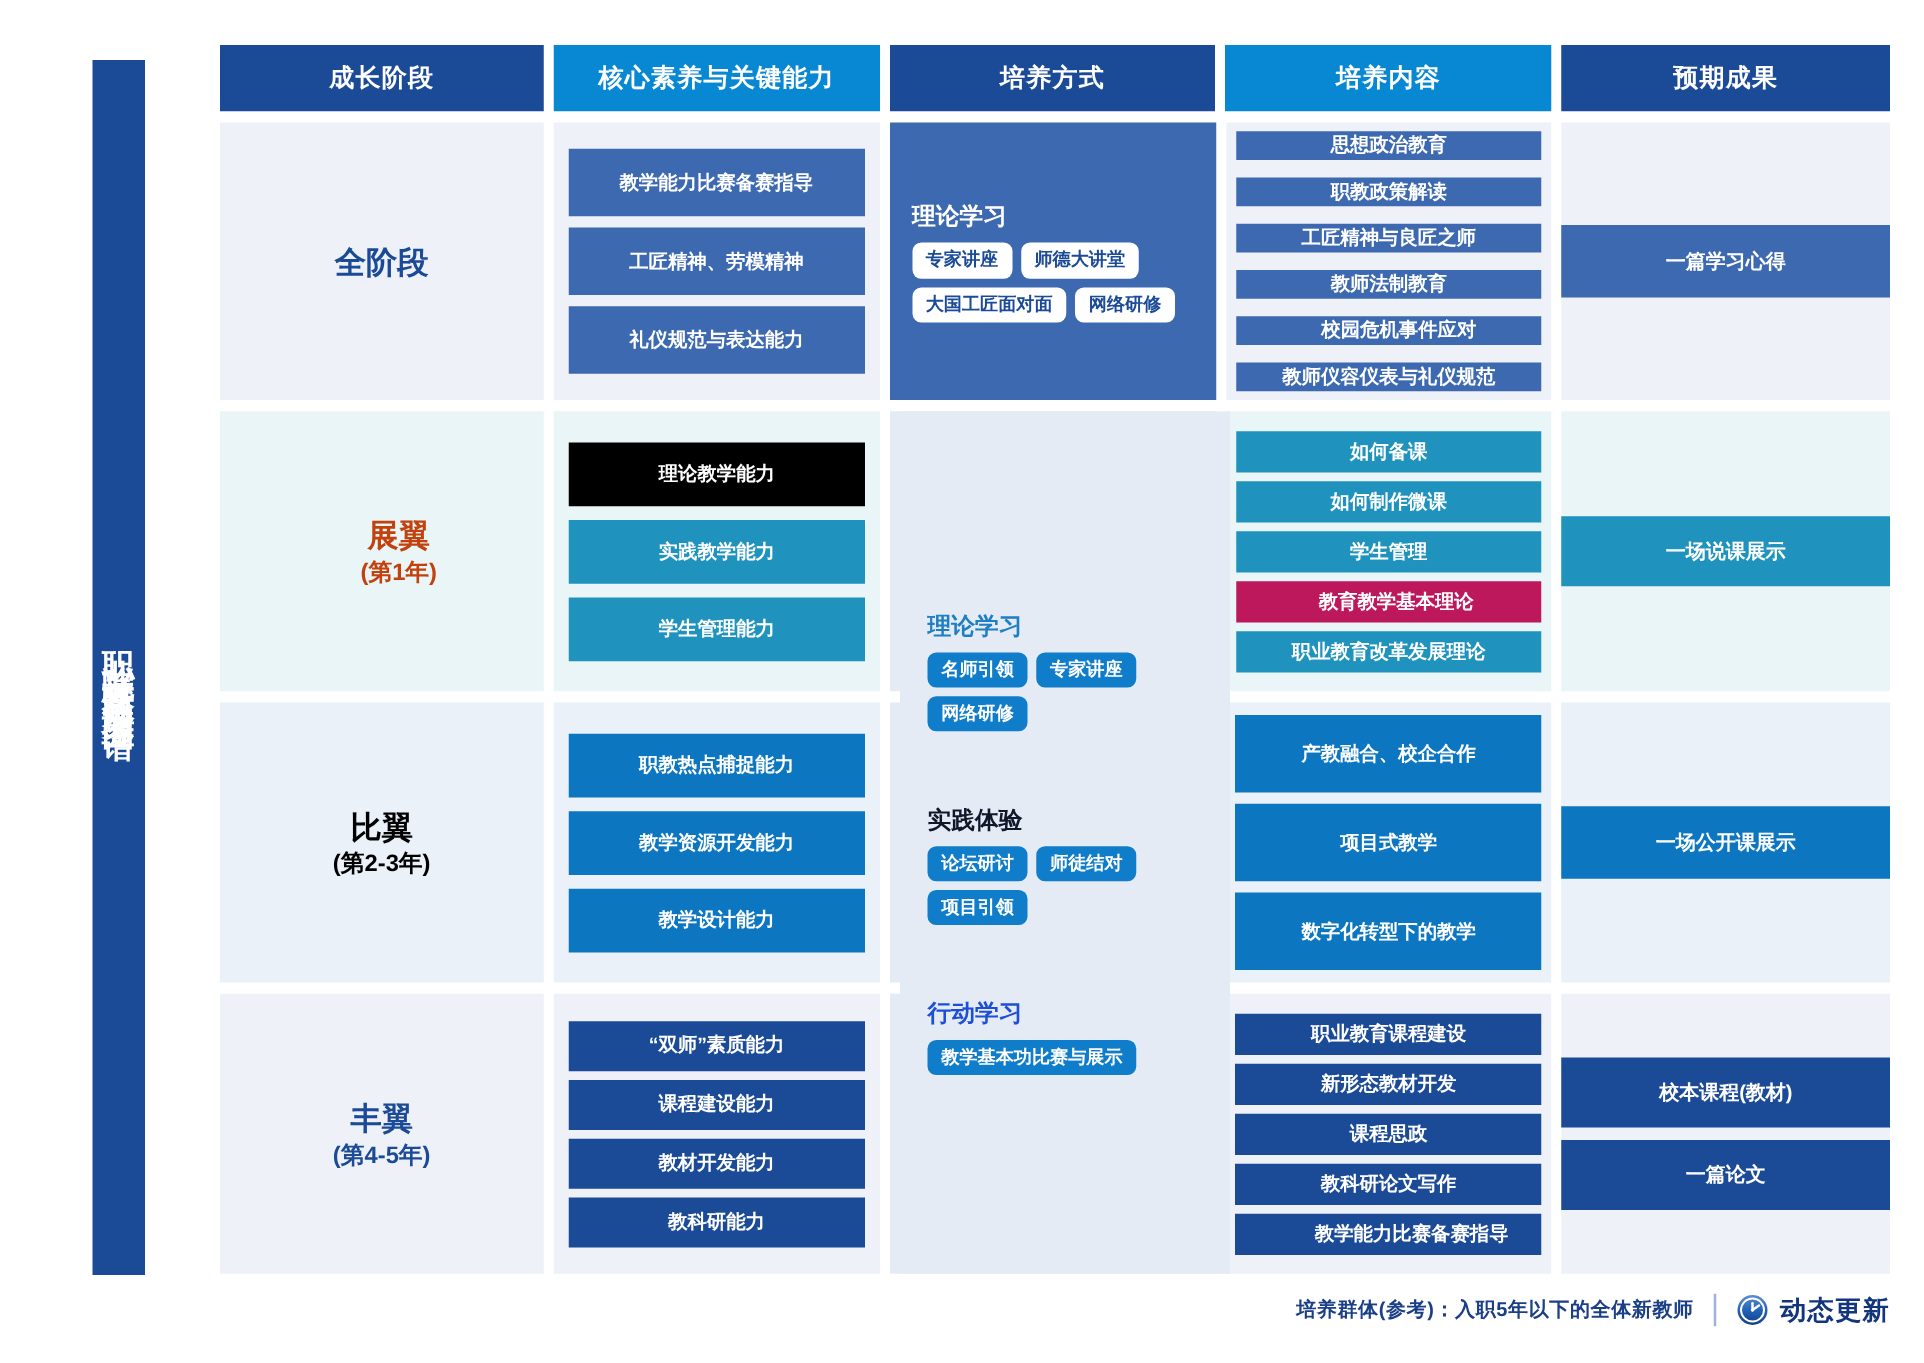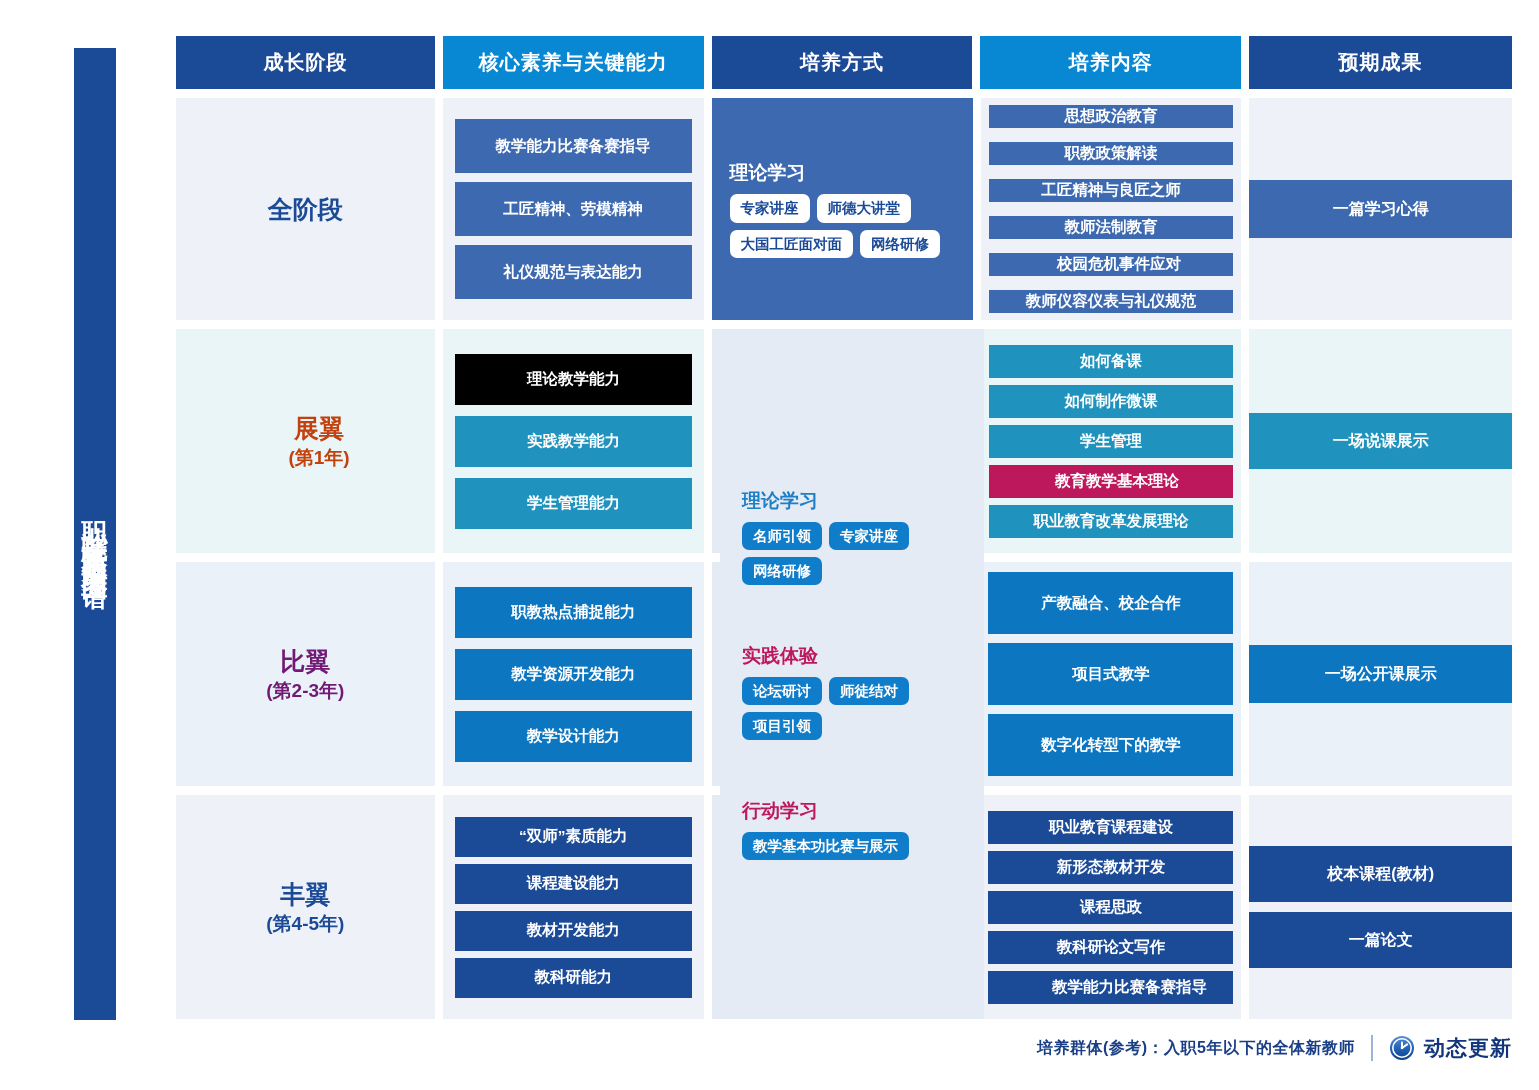--- a/index.html
+++ b/index.html
@@ -214,21 +214,21 @@
           <div class="bar" style="background:#1f93bd;height:33px;">职业教育改革发展理论</div>
         </div>
 
         <div class="cell c5" style="background:#eaf5f7;justify-content:center;">
           <div class="outcome-bar" style="background:#1f93bd;height:56px;">一场说课展示</div>
         </div>
       </div>
 
       <div class="body-row" style="height:224px;">
 
-        <div class="cell c1 stage-cell" style="background:#eaf1f9;color:#701a75;">
+        <div class="cell c1 stage-cell" style="background:#eaf1f9;color:#000000;">
           <span>比翼</span>
             <span class="sub">(第2-3年)</span>
         </div>
 
         <div class="cell c2 pad" style="background:#eaf1f9;gap:11px;">
           <div class="bar" style="background:#0c76c1;height:51px;">职教热点捕捉能力</div>
           <div class="bar" style="background:#0c76c1;height:51px;">教学资源开发能力</div>
           <div class="bar" style="background:#0c76c1;height:51px;">教学设计能力</div>
         </div>
 
@@ -280,30 +280,30 @@
         <div class="method-group" style="margin-bottom:58px;">
           <div class="method-title" style="color:#1f7fc4;">理论学习</div>
           <div class="pill-wrap">
             <span class="pill pill-blue">名师引领</span>
             <span class="pill pill-blue">专家讲座</span>
             <span class="pill pill-blue">网络研修</span>
           </div>
         </div>
 
         <div class="method-group" style="margin-bottom:58px;">
-          <div class="method-title" style="color:#be185d;">实践体验</div>
+          <div class="method-title" style="color:#0f172a;">实践体验</div>
           <div class="pill-wrap">
             <span class="pill pill-blue">论坛研讨</span>
             <span class="pill pill-blue">师徒结对</span>
             <span class="pill pill-blue">项目引领</span>
           </div>
         </div>
 
         <div class="method-group">
-          <div class="method-title" style="color:#be185d;">行动学习</div>
+          <div class="method-title" style="color:#1d4ed8;">行动学习</div>
           <div class="pill-wrap">
             <span class="pill pill-blue">教学基本功比赛与展示</span>
           </div>
         </div>
 
       </div>
 
     </div>
 
   </div>

